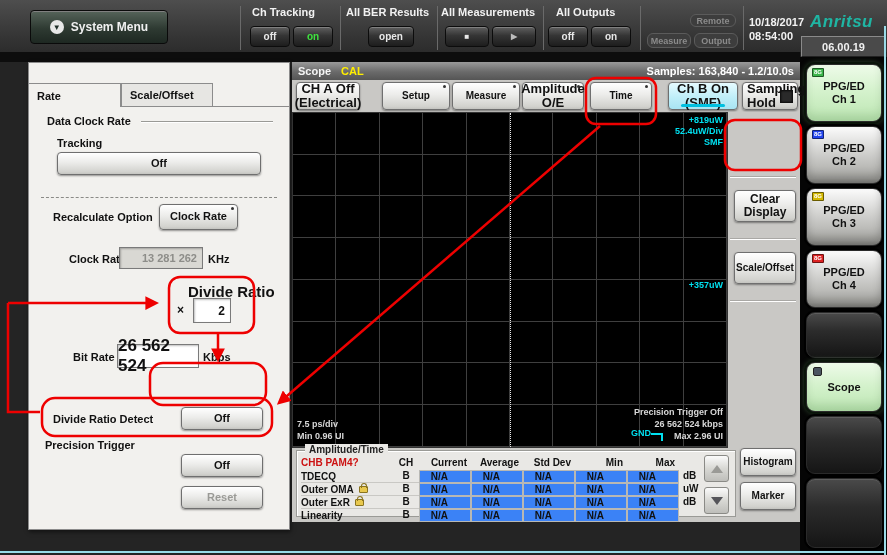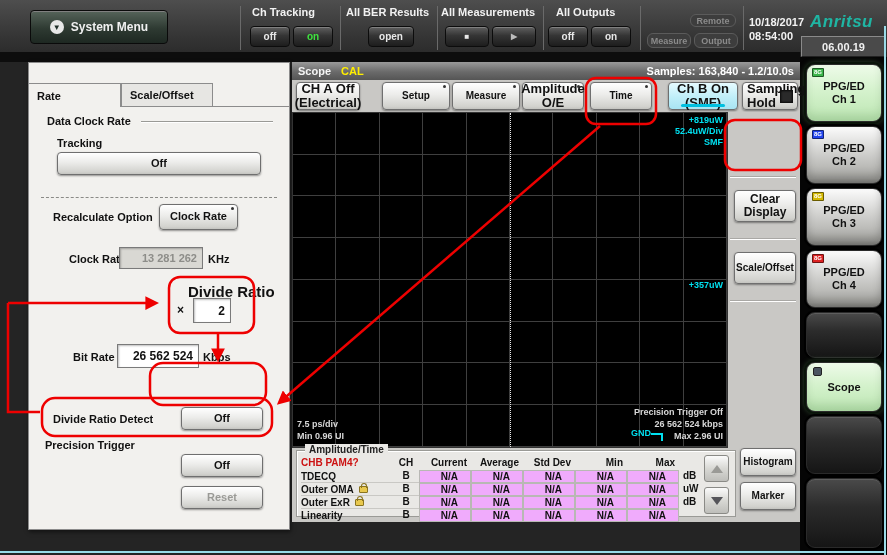--- a/index.html
+++ b/index.html
@@ -96,21 +96,21 @@
   
   #tbl-box { position:absolute; left:4px; top:388px; width:440px; height:67px; border:1px solid #9a9a96;
     box-shadow:inset 1px 1px 0 #fff; background:#e9e8e5; }
   #tbl-legend { position:absolute; left:8px; top:-7px; background:#e9e8e5; padding:0 4px; font-weight:bold;
     font-size:10px; color:#222; }
   #tbl { position:absolute; left:4px; top:6px; width:412px; display:grid;
     grid-template-columns:92px 26px 52px 52px 52px 52px 52px 34px; grid-auto-rows:13px;
     font-size:10px; color:#111; }
   .th { font-weight:bold; }
   .th.num, .td.num { text-align:right; padding-right:4px; }
-  .td.cell { background:#f0abfc; border:1px solid #b8b8b4; font-weight:bold; text-align:right; padding-right:12px; line-height:11px; }
+  .td.cell { background:#3b82f6; border:1px solid #b8b8b4; font-weight:bold; text-align:right; padding-right:22px; line-height:11px; }
   .td.name { font-weight:bold; display:flex; align-items:center; gap:5px; border-bottom:1px solid #c9c8c4; }
   .td.chb { text-align:center; font-weight:bold; border-bottom:1px solid #c9c8c4; }
   .td.unit { font-weight:bold; padding-left:4px; }
   .red-hd { color:#cc1111; }
   .lock { position:relative; width:9px; height:7px; background:#e8c84e; border:1px solid #8a7420; border-radius:1px; display:inline-block; }
   .lock::before { content:''; position:absolute; top:-4px; left:1px; width:4px; height:4px;
     border:1px solid #8a7420; border-bottom:none; border-radius:3px 3px 0 0; }
   .scrollbtn { position:absolute; width:25px; height:27px; background:linear-gradient(#fbfbfb,#d8d8d4 50%,#bebebA);
     border:1px solid #8a8a86; border-radius:3px; display:flex; align-items:center; justify-content:center; }
   .tri-up { width:0; height:0; border-left:6px solid transparent; border-right:6px solid transparent; border-bottom:8px solid #9a9a96; }
@@ -223,21 +223,21 @@
 
     <div class="lbl" style="left:40px;top:190px">Clock Rate</div>
     <div class="inp disabled" style="left:90px;top:184px;width:84px;height:22px;font-size:11px">13 281 262</div>
     <div class="lbl" style="left:179px;top:190px">KHz</div>
 
     <div class="lbl" style="left:159px;top:220px;font-size:15px">Divide Ratio</div>
     <div class="lbl" style="left:148px;top:240px;font-size:12px">×</div>
     <div class="inp" style="left:164px;top:235px;width:38px;height:25px;font-size:12px">2</div>
 
     <div class="lbl" style="left:44px;top:288px">Bit Rate</div>
-    <div class="inp" style="left:88px;top:281px;width:82px;height:24px;font-size:12px">26 562 524</div>
+    <div class="inp" style="left:88px;top:281px;width:82px;height:24px;font-size:17px">26 562 524</div>
     <div class="lbl" style="left:174px;top:288px">Kbps</div>
 
 
     <div class="lbl" style="left:24px;top:350px">Divide Ratio Detect</div>
     <div class="btn-lite" style="left:152px;top:344px;width:82px;height:23px">Off</div>
 
     <div class="lbl" style="left:16px;top:376px">Precision Trigger</div>
     <div class="btn-lite" style="left:152px;top:391px;width:82px;height:23px">Off</div>
     <div class="btn-lite disabled" style="left:152px;top:423px;width:82px;height:23px">Reset</div>
   </div>

